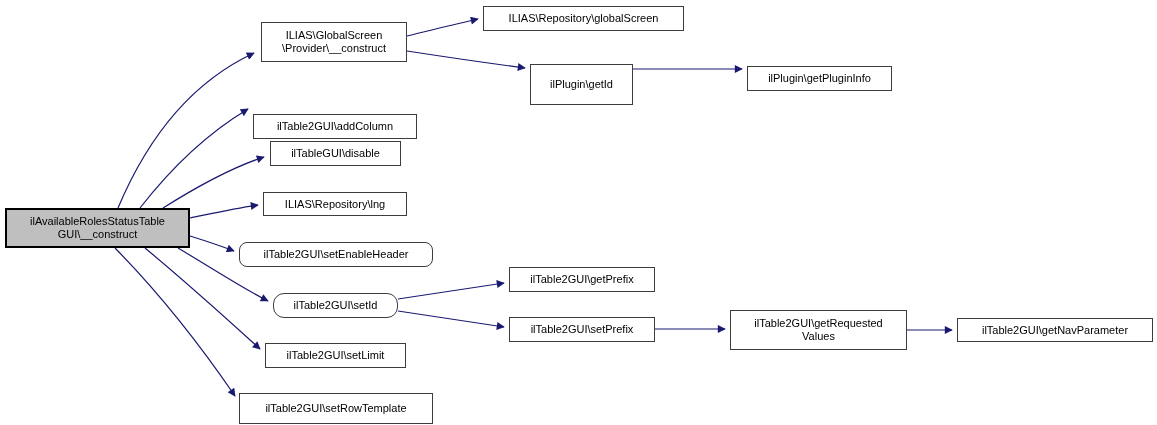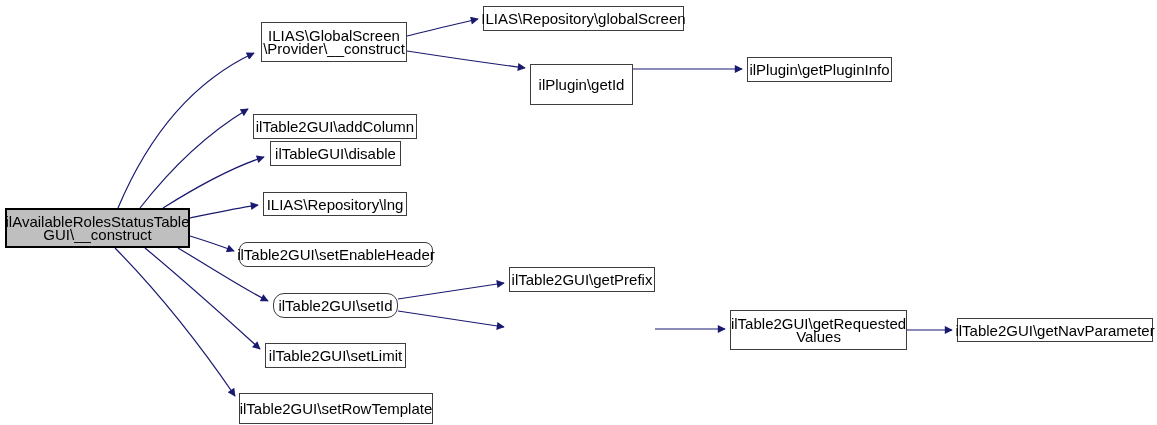--- a/index.html
+++ b/index.html
@@ -20,21 +20,21 @@
     fill: none;
     stroke: #191970;
     stroke-width: 1.2px;
   }
   .node {
     position: absolute;
     box-sizing: border-box;
     background: #ffffff;
     border: 1px solid #3d3d3d;
     color: #000000;
-    font-size: 15px;
+    font-size: 11px;
     line-height: 13px;
     display: flex;
     align-items: center;
     justify-content: center;
     text-align: center;
     white-space: pre-line;
     cursor: pointer;
   }
   .node.highlight {
     background: #bfbfbf;
@@ -73,34 +73,35 @@
   <div class="node highlight" style="left:5px; top:208px; width:185px; height:40px;">ilAvailableRolesStatusTable
 GUI\__construct</div>
 
   <div class="node" style="left:261px; top:22px; width:146px; height:40px;">ILIAS\GlobalScreen
 \Provider\__construct</div>
 
   <div class="node" style="left:483px; top:6px; width:201px; height:25px;">ILIAS\Repository\globalScreen</div>
 
   <div class="node" style="left:530px; top:64px; width:103px; height:41px;">ilPlugin\getId</div>
 
-  <div class="node" style="left:747px; top:57px; width:145px; height:25px;">ilPlugin\getPluginInfo</div>
+  <div class="node" style="left:747px; top:66px; width:145px; height:25px;">ilPlugin\getPluginInfo</div>
 
   <div class="node" style="left:253px; top:90px; width:164px; height:25px;margin-top:24px;">ilTable2GUI\addColumn</div>
 
   <div class="node" style="left:270px; top:141px; width:131px; height:25px;">ilTableGUI\disable</div>
 
   <div class="node" style="left:263px; top:192px; width:144px; height:24px;">ILIAS\Repository\lng</div>
 
   <div class="node" style="left:239px; top:242px; width:194px; height:25px;border-radius:8px;">ilTable2GUI\setEnableHeader</div>
 
   <div class="node" style="left:273px; top:293px; width:125px; height:25px;border-radius:11px;">ilTable2GUI\setId</div>
 
   <div class="node" style="left:509px; top:267px; width:146px; height:25px;">ilTable2GUI\getPrefix</div>
 
+  <div class="node" style="left:509px; top:317px; width:146px; height:25px;">ilTable2GUI\setPrefix</div>
 
   <div class="node" style="left:730px; top:310px; width:177px; height:40px;">ilTable2GUI\getRequested
 Values</div>
 
   <div class="node" style="left:957px; top:318px; width:196px; height:24px;">ilTable2GUI\getNavParameter</div>
 
   <div class="node" style="left:265px; top:343px; width:141px; height:25px;">ilTable2GUI\setLimit</div>
 
   <div class="node" style="left:239px; top:393px; width:194px; height:31px;">ilTable2GUI\setRowTemplate</div>
 

